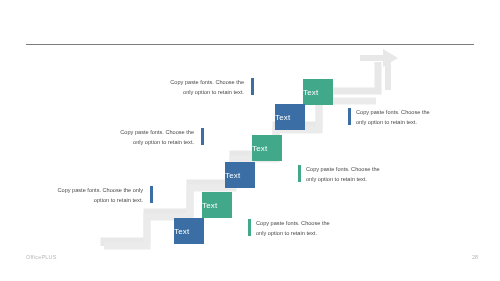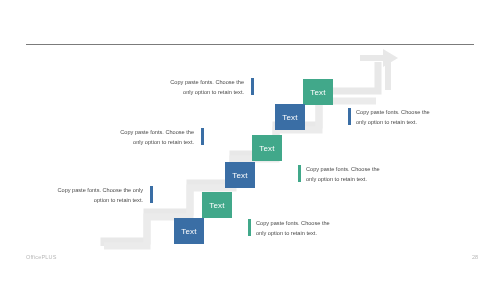--- a/index.html
+++ b/index.html
@@ -50,21 +50,20 @@
     left: 0;
     top: 0;
     width: 500px;
     height: 281px;
   }
   
   .box {
     position: absolute;
     display: flex;
     align-items: center;
-    justify-content: center;
     color: #ffffff;
     font-size: 8px;
     letter-spacing: 0.2px;
   }
   .box-blue { background: #3a6ea5; }
   .box-green { background: #41a88a; }
 
   
   .txt {
     position: absolute;

